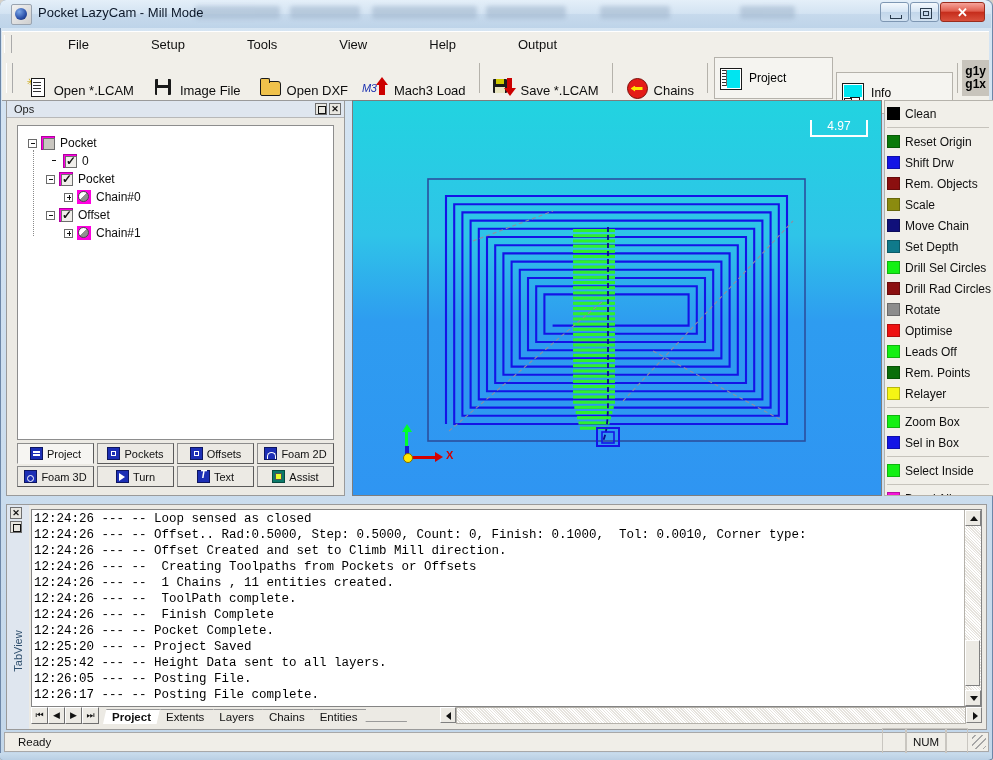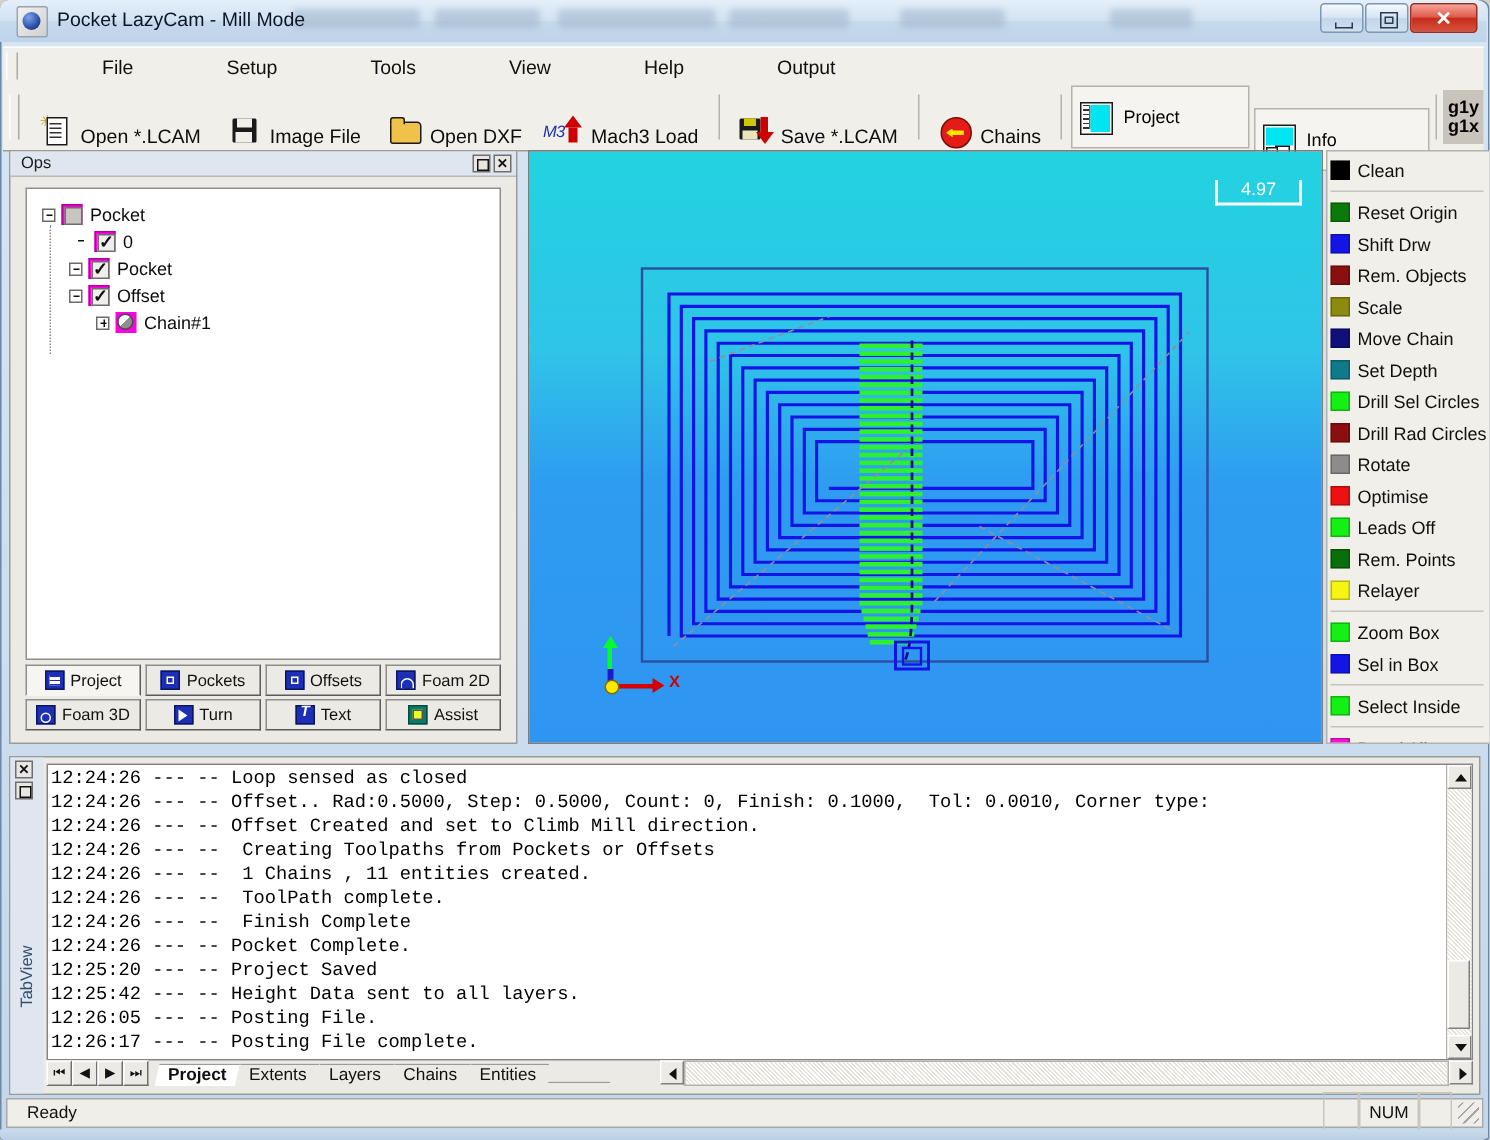--- a/index.html
+++ b/index.html
@@ -486,20 +486,27 @@
 
         <div class="tnode" style="padding-left:22px;">
           <span class="tog"></span>
           <span class="cbx">
               <span class="inner"></span>
               <span class="tick">✓</span>
             </span>
           <span class="tlabel">Pocket</span>
         </div>
 
+        <div class="tnode" style="padding-left:40px;">
+          <span class="tog plus"></span>
+          <span class="circ">
+              <span class="o"></span>
+            </span>
+          <span class="tlabel">Chain#0</span>
+        </div>
 
         <div class="tnode" style="padding-left:22px;">
           <span class="tog"></span>
           <span class="cbx">
               <span class="inner"></span>
               <span class="tick">✓</span>
             </span>
           <span class="tlabel">Offset</span>
         </div>
 

